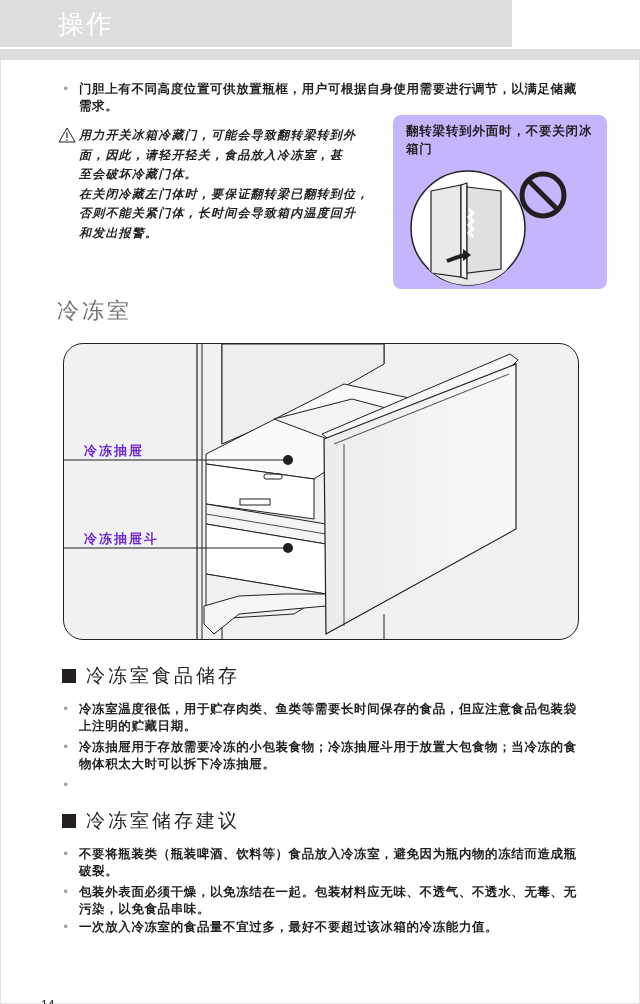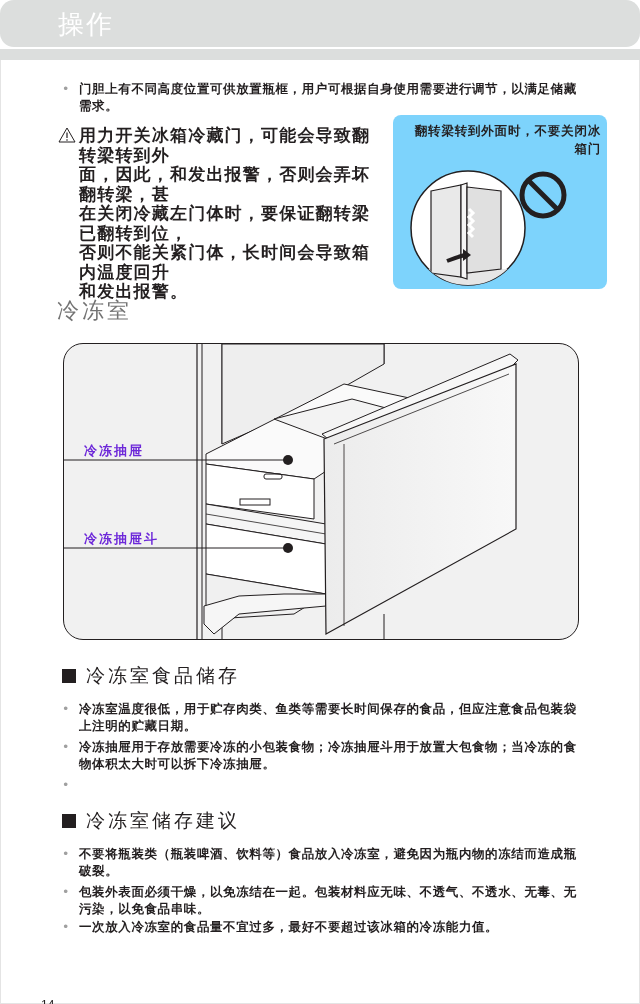--- a/index.html
+++ b/index.html
@@ -1,21 +1,21 @@
 <!DOCTYPE html>
 <html><head>
   <meta charset="utf-8">
   <style>
     html, body { margin: 0; padding: 0; }
     body {
       width: 640px; height: 1004px; background: #ffffff; position: relative; overflow: hidden;
       font-family: "DejaVu Sans", "Liberation Sans", sans-serif; color: #231f20;
     }
     .header {
-      position: absolute; left: 0; top: 0; width: 640px; height: 47px; background: #dcdedd; border-radius: 14px;
+      position: absolute; left: 0; top: 0; width: 512px; height: 47px; background: #dcdedd;
     }
     .header-title {
       position: absolute; left: 58px; top: 7px; font-size: 26px; color: #ffffff; letter-spacing: 2px;
     }
     .header-line { position: absolute; left: 0; top: 47px; width: 640px; height: 2px; background: #ffffff; }
     .header-band { position: absolute; left: 0; top: 49px; width: 640px; height: 11px; background: #dcdedd; }
     .page-border-l { position: absolute; left: 0; top: 60px; width: 1px; height: 944px; background: #e4e4e4; }
     .page-border-r { position: absolute; right: 0; top: 60px; width: 1px; height: 944px; background: #e4e4e4; }
     .page-border-b { position: absolute; left: 0; bottom: 0; width: 640px; height: 1px; background: #e4e4e4; }
 
@@ -23,28 +23,27 @@
       position: absolute; font-size: 12.5px; font-weight: bold; line-height: 17px; color: #231f20;
       letter-spacing: 0.6px;
     }
     .bullet-text .dot {
       position: absolute; left: -17px; top: 0; color: #a0a0a0; font-weight: normal;
     }
 
     .warn-block { position: absolute; left: 58px; top: 126px; width: 330px; }
     .warn-icon { position: absolute; left: 0; top: 1px; width: 18px; height: 16px; }
     .warn-text {
-      position: absolute; left: 21px; top: 0; width: 305px; font-size: 17px; font-weight: bold;
-      line-height: 19.5px; letter-spacing: 1.2px;
+      position: absolute; left: 21px; top: 0; width: 305px; font-size: 12px; font-weight: bold;
+      line-height: 19.5px; letter-spacing: 1.2px; font-style: italic;
     }
 
     .note-card {
-      position: absolute; left: 393px; top: 115px; width: 214px; height: 174px; background: #7dd3fc;
+      position: absolute; left: 393px; top: 115px; width: 214px; height: 174px; background: #c4b5fd;
       border-radius: 8px;
-      text-align: right;
     }
     .note-card-text {
       position: absolute; left: 13px; top: 7px; width: 195px; font-size: 12.5px; font-weight: bold;
       line-height: 18px; letter-spacing: 0.8px;
     }
     .note-door { position: absolute; left: 16px; top: 54px; width: 118px; height: 118px; }
     .no-sign { position: absolute; left: 125px; top: 55px; width: 50px; height: 50px; }
 
     .section-title {
       position: absolute; left: 57px; top: 296px; font-size: 22px; letter-spacing: 3px; color: #737373;
@@ -87,21 +86,22 @@
 </div>
 
 <div class="warn-block">
   <svg class="warn-icon" viewBox="0 0 18 16">
     <polygon points="9,1 17,15 1,15" fill="none" stroke="#231f20" stroke-width="1"></polygon>
     <line x1="9" y1="5.5" x2="9" y2="11" stroke="#231f20" stroke-width="1.2"></line>
     <circle cx="9" cy="13" r="0.8" fill="#231f20"></circle>
   </svg>
   <div class="warn-text">
     <div>用力开关冰箱冷藏门，可能会导致翻转梁转到外</div>
-    <div>面，因此，和发出报警，否则会弄坏翻转梁，甚</div>
+    <div>面，因此，请轻开轻关，食品放入冷冻室，甚</div>
+    <div>至会破坏冷藏门体。</div>
     <div>在关闭冷藏左门体时，要保证翻转梁已翻转到位，</div>
     <div>否则不能关紧门体，长时间会导致箱内温度回升</div>
     <div>和发出报警。</div>
   </div>
 </div>
 
 <div class="note-card">
   <div class="note-card-text">翻转梁转到外面时，不要关闭冰箱门</div>
   <svg class="note-door" viewBox="0 0 118 118">
     <defs>

